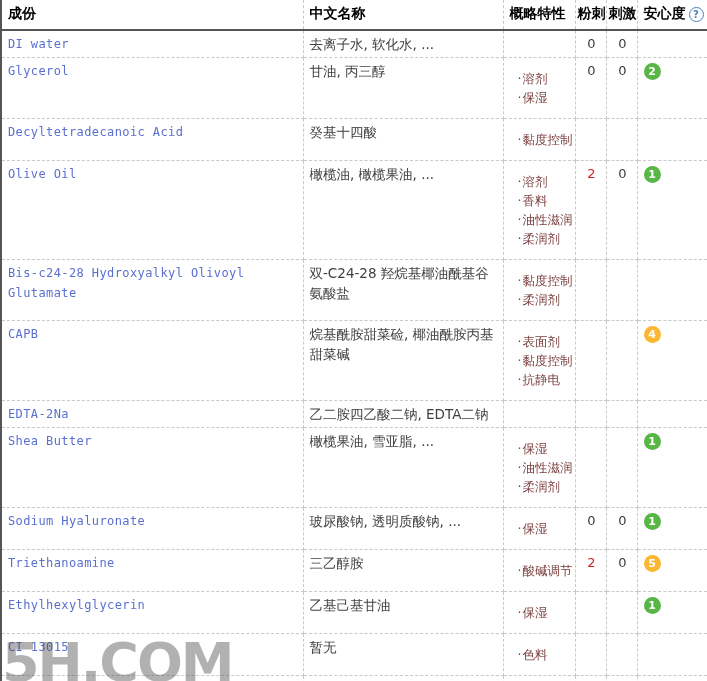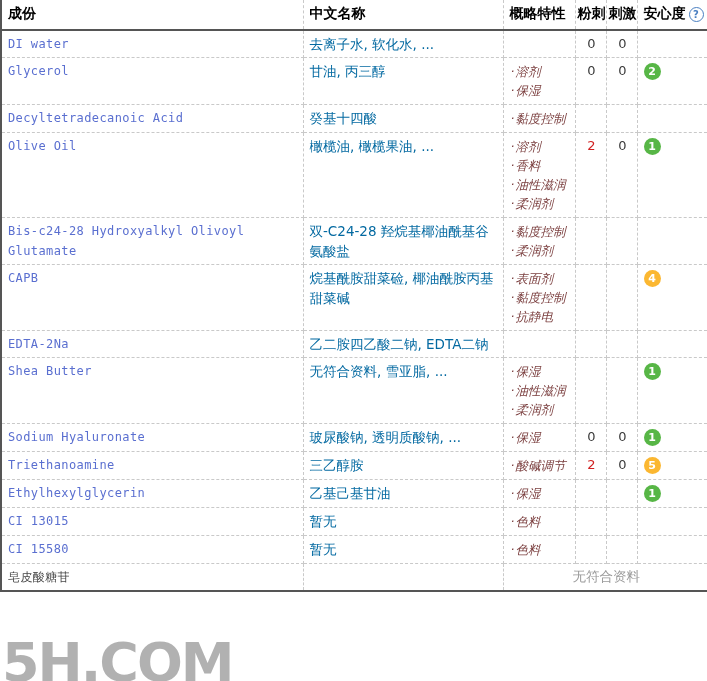--- a/index.html
+++ b/index.html
@@ -57,26 +57,26 @@
   table.ing tbody tr.lastrow td { border-bottom: 2px solid #555555; }
 
   .ing-name {
     color: #5a6fd0;
     font-family: "DejaVu Sans Mono", "Liberation Mono", monospace;
     font-size: 12px;
     letter-spacing: 0.4px;
     line-height: 20px;
   }
   .cn-name {
-    color: #0369a1;
+    color: #404040;
     font-size: 13.5px;
     font-family: "DejaVu Sans", "Liberation Sans", sans-serif;
     line-height: 20px;
   }
-  .feat-list { margin: 1px; padding: 0; list-style: none; font-style: italic; }
+  .feat-list { margin: 8px; padding: 0; list-style: none; }
   .feat-list li {
     color: #7b3f3f;
     font-size: 12.5px;
     line-height: 19px;
     white-space: nowrap;
     font-family: "DejaVu Sans", "Liberation Sans", sans-serif;
   }
   .feat-list li::before { content: "\00B7"; margin-right: 1px; }
 
   td.num { text-align: center; padding-left: 2px; padding-right: 2px; }
@@ -240,21 +240,21 @@
           <td><span class="cn-name">乙二胺四乙酸二钠, EDTA二钠</span></td>
           <td>
             <ul class="feat-list"></ul>
           </td>
           <td class="num"><span class="n0"></span></td>
           <td class="num"><span class="n0"></span></td>
           <td class="safe last"></td>
         </tr>
         <tr>
           <td class="first"><span class="ing-name">Shea Butter</span></td>
-          <td><span class="cn-name">无符合资料, 雪亚脂, ...</span></td>
+          <td><span class="cn-name">橄榄果油, 雪亚脂, ...</span></td>
           <td>
             <ul class="feat-list">
               <li>保湿</li>
               <li>油性滋润</li>
               <li>柔润剂</li>
             </ul>
           </td>
           <td class="num"><span class="n0"></span></td>
           <td class="num"><span class="n0"></span></td>
           <td class="safe last"><span class="badge g">1</span></td>

